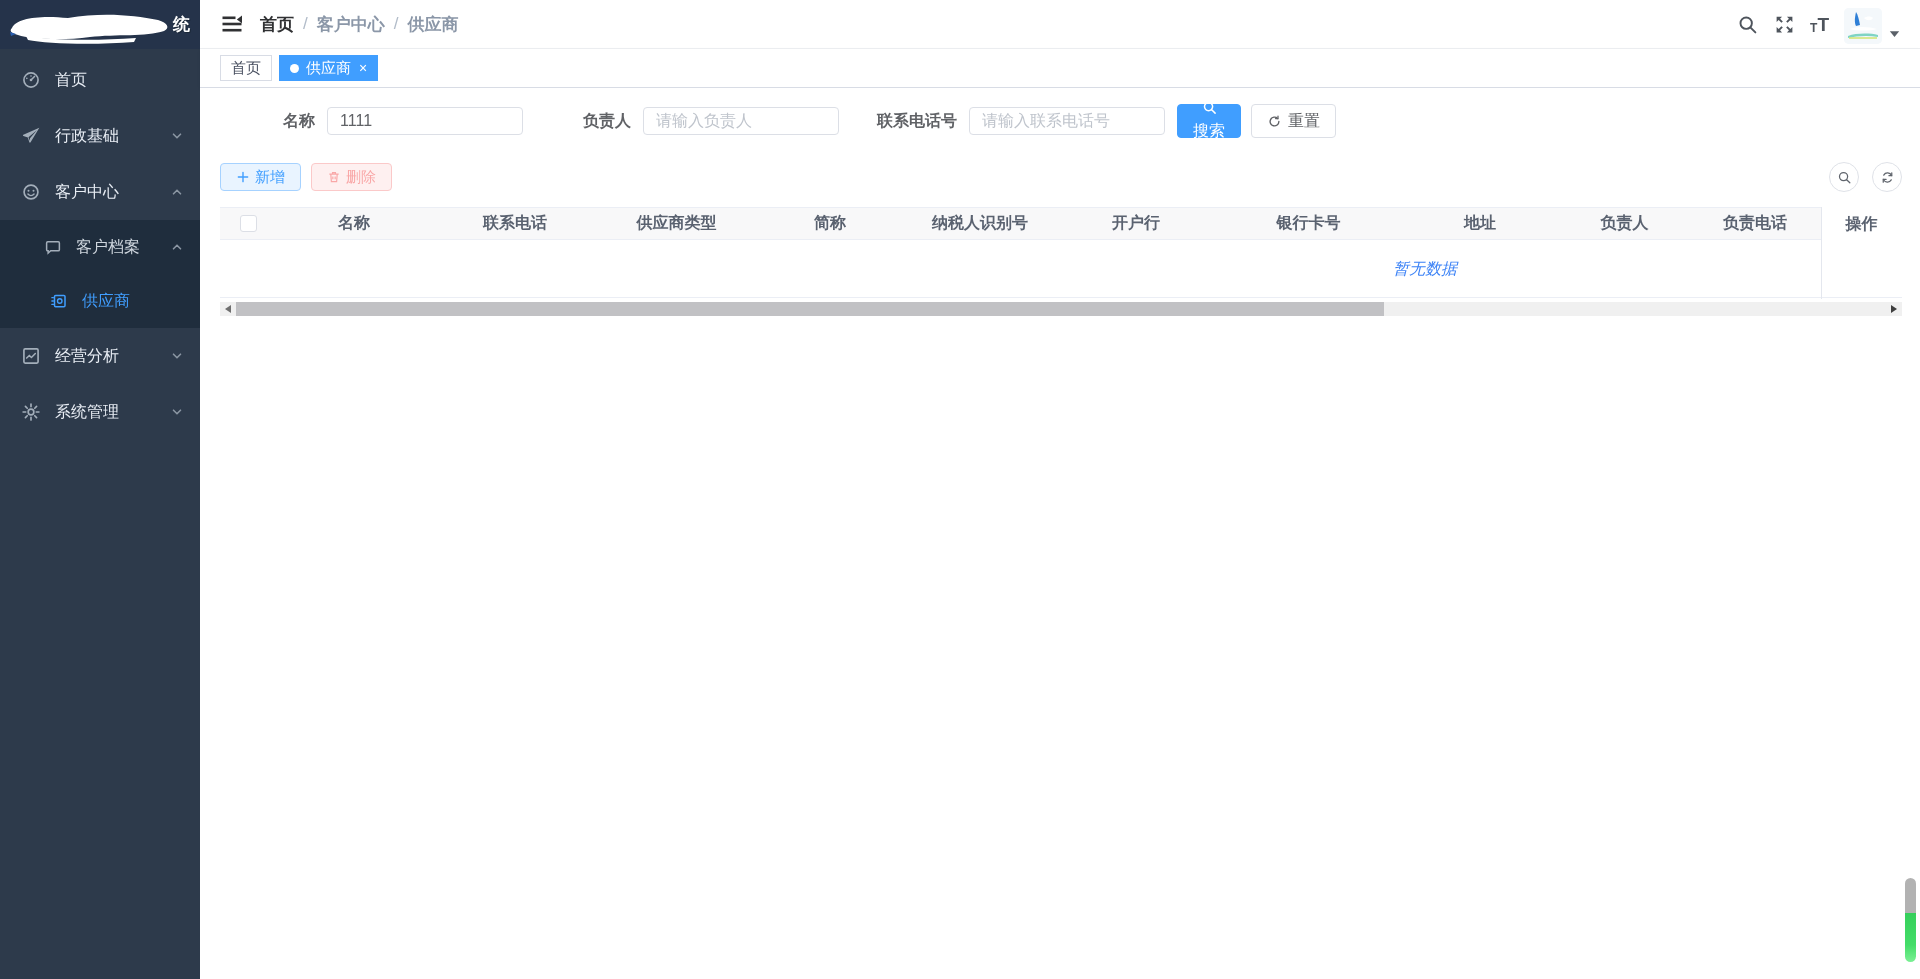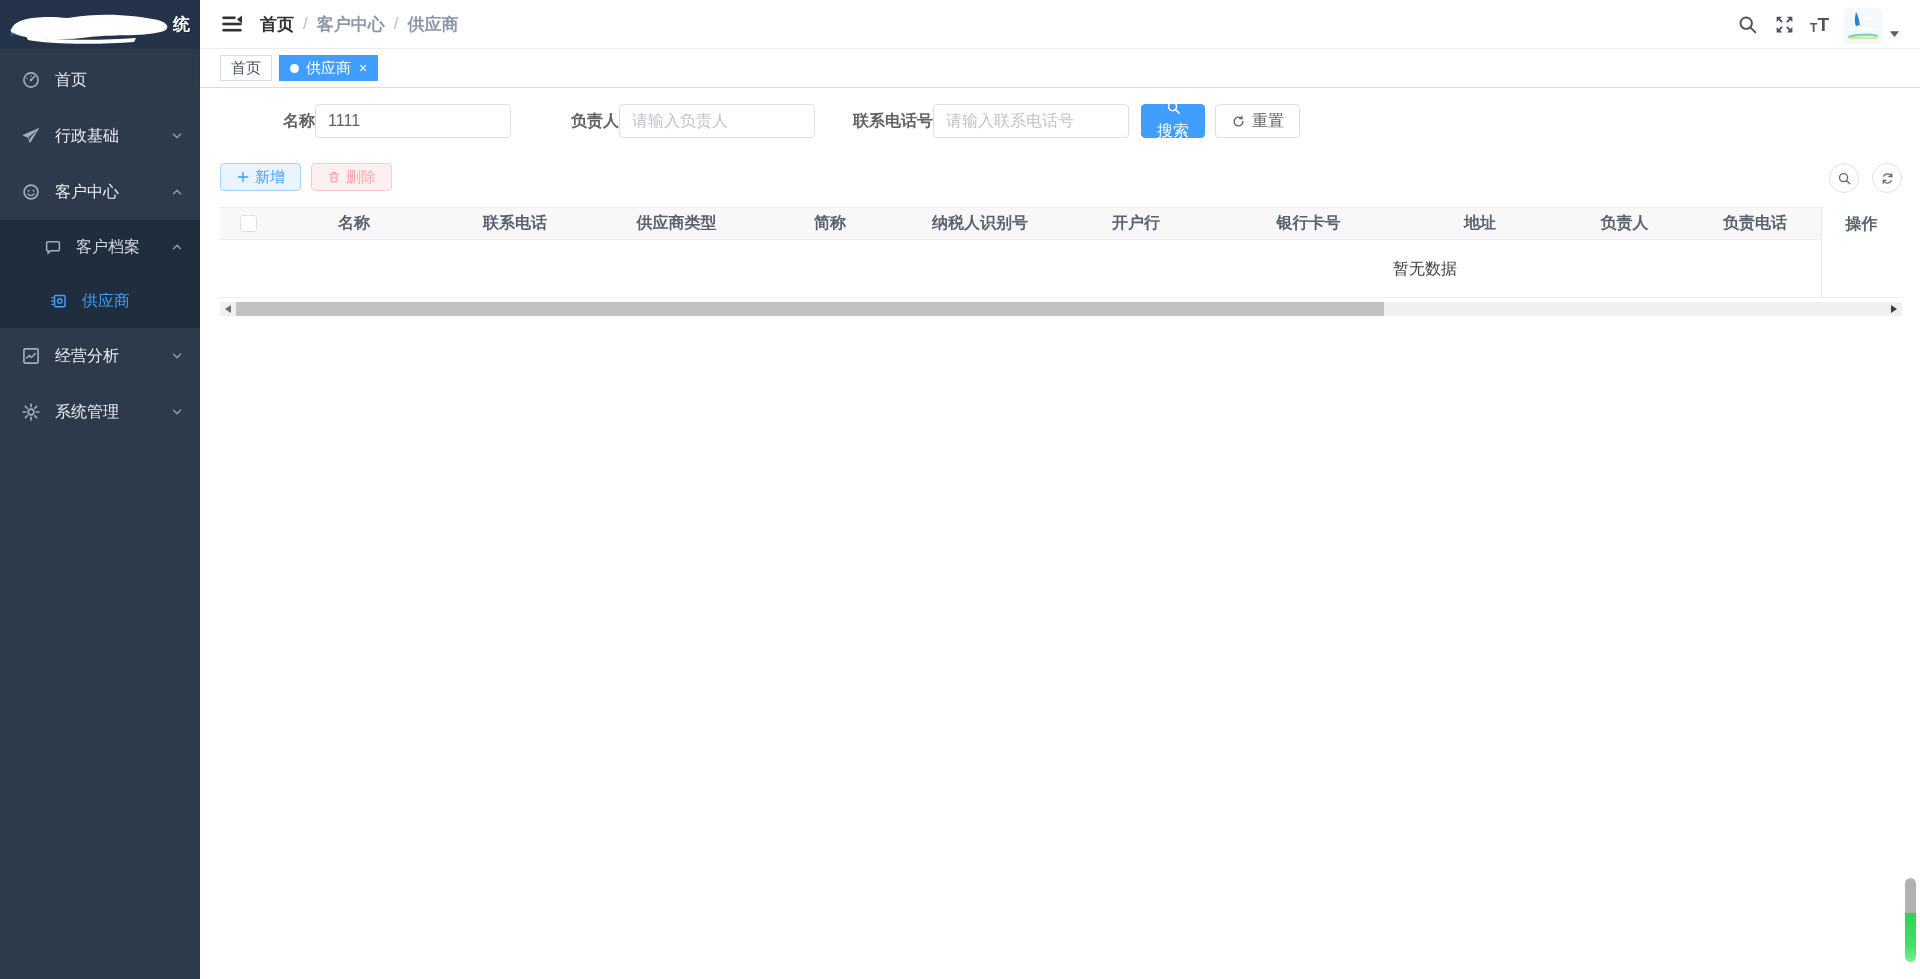--- a/index.html
+++ b/index.html
@@ -46,44 +46,44 @@
   .tag { display:inline-flex; align-items:center; height:26px; padding:0 10px; border:1px solid #d8dce5; background:#fff; color:#495060; font-size:15px; margin-right:7px; cursor:pointer; }
   .tag.active { background:#409eff; border-color:#409eff; color:#fff; }
   .tag-dot { width:9px; height:9px; border-radius:50%; background:#fff; margin-right:7px; }
   .tag-close { margin-left:8px; font-size:14px; line-height:1; }
 
   .content { flex:1; position:relative; padding:16px 18px 12px 20px; background:#fff; }
 
   
   .search-row { display:flex; align-items:center; height:34px; }
   .sf-label { font-size:16px; color:#606266; font-weight:700; white-space:nowrap; }
-  .sf-input { width:196px; height:34px; border:1px solid #dcdfe6; border-radius:4px; padding:0 12px; font-size:16px; color:#606266; outline:none; font-family:"Liberation Sans",sans-serif; }
+  .sf-input { width:196px; height:28px; border:1px solid #dcdfe6; border-radius:4px; padding:0 12px; font-size:16px; color:#606266; outline:none; margin-left:12px; font-family:"Liberation Sans",sans-serif; }
   .sf-input::placeholder { color:#bfc4cc; }
   .ml-name { margin-left:63px; }
   .ml-owner { margin-left:60px; }
   .ml-phone { margin-left:38px; }
   .btn { display:inline-flex; align-items:center; justify-content:center; height:34px; border-radius:4px; font-size:16px; cursor:pointer; border:1px solid #dcdfe6; background:#fff; color:#606266; padding:0 15px; gap:6px; }
   .btn-primary { background:#409eff; border-color:#409eff; color:#fff; }
   .btn-search { margin-left:12px;flex-direction:column; }
   .btn-reset { margin-left:10px; }
 
   
-  .toolbar-row { margin-top:25px; height:28px; display:flex; }
+  .toolbar-row { margin-top:25px; height:28px; display:flex; align-items:center; }
   .btn-mini { height:28px; font-size:15px; padding:0 15px; gap:5px; }
   .btn-add { background:#e9f4ff; border-color:#a6d2ff; color:#409eff; }
   .btn-del { background:#fef0f0; border-color:#fbc9c9; color:#f9a7a7; margin-left:10px; cursor:not-allowed; }
   .tb-right { margin-left:auto; display:flex; gap:13px; }
   .circle-btn { width:30px; height:30px; border-radius:50%; border:1px solid #dfe2e8; display:flex; align-items:center; justify-content:center; color:#5f646c; cursor:pointer; background:#fff; }
 
   
   .table { margin-top:16px; position:relative; width:1682px; }
   .t-head { display:flex; height:33px; align-items:center; background:#f8f8f9; border-top:1px solid #ebeef5; border-bottom:1px solid #ebeef5; }
   .th { font-size:16px; font-weight:700; color:#5a6270; text-align:center; white-space:nowrap; overflow:hidden; }
   .t-body { height:58px; position:relative; border-bottom:1px solid #ebeef5; }
-  .empty-text { position:absolute; left:1205px; top:50%; transform:translate(-50%,-50%); color:#404040; font-size:16px; }
+  .empty-text { position:absolute; left:1205px; top:50%; transform:translate(-50%,-50%); color:#3b82f6; font-size:16px;font-style:italic; }
   .col-check { width:56px; display:flex; justify-content:center; }
   .c0{width:156px}.c1{width:166px}.c2{width:157px}.c3{width:150px}.c4{width:150px}
   .c5{width:162px}.c6{width:183px}.c7{width:160px}.c8{width:129px}.c9{width:132px}
   .c10{width:81px; background:#fff; height:33px; line-height:33px; }
   .checkbox { width:17px; height:17px; border:1px solid #dcdfe6; border-radius:3px; background:#fff; cursor:pointer; }
   .fixed-divider { position:absolute; left:1601px; top:0; height:92px; width:0; border-left:1px solid #e4e7ee; box-shadow:-7px 0 8px -7px rgba(0,0,0,.15); }
 
   
   .h-scroll { margin-top:4px; position:relative; height:14px; width:1682px; background:#f0f0f0; }
   .hs-arrow { position:absolute; top:0; width:16px; height:14px; display:flex; align-items:center; justify-content:center; cursor:pointer; }

